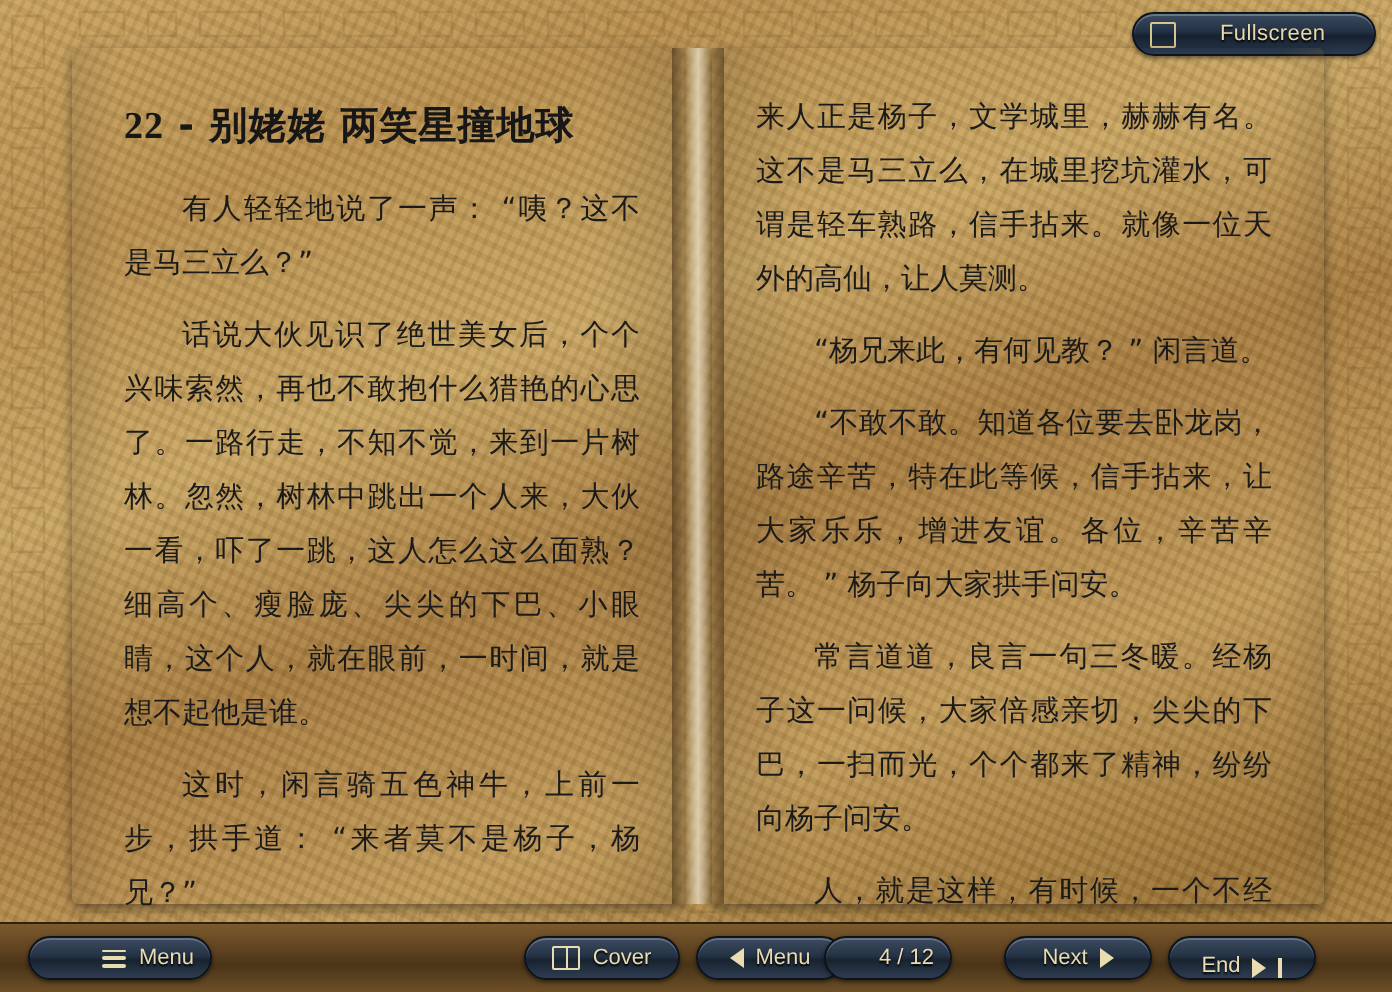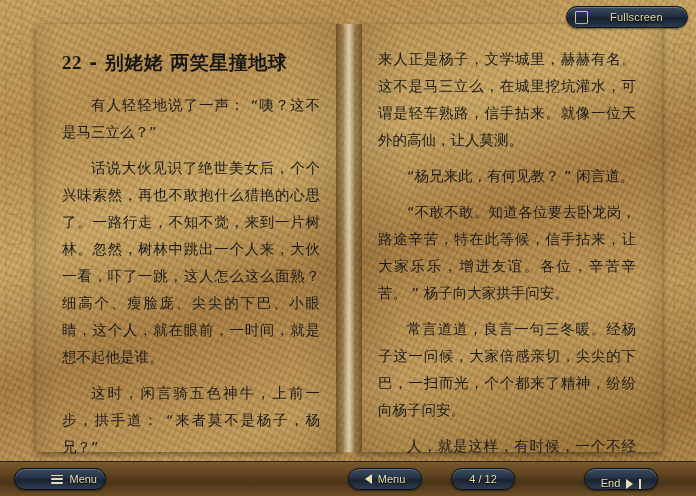--- a/index.html
+++ b/index.html
@@ -150,21 +150,21 @@
     box-sizing: border-box;
     color: #e9dcb0;
     font-size: 11px;
     font-family: "Liberation Sans", sans-serif;
     text-shadow: 0 1px 1px #000;
     padding: 0 8px;
   }
   .tb-btn.menu    { left: 14px;  top: 6px; width: 92px; justify-content: flex-end; }
   .tb-btn.cover   { left: 262px; top: 6px; width: 78px; }
   .tb-btn.back    { left: 348px; top: 6px; width: 74px; }
-  .tb-btn.page    { left: 451px; top: 6px; width: 64px; }
+  .tb-btn.page    { left: 412px; top: 6px; width: 64px; justify-content: flex-end; }
   .tb-btn.next    { left: 502px; top: 6px; width: 74px; }
   .tb-btn.end     { left: 584px; top: 6px; width: 74px; align-items: flex-end; }
 
   .bars-icon {
     width: 12px;
     height: 9px;
     display: inline-flex;
     flex-direction: column;
     justify-content: space-between;
     flex: 0 0 auto;
@@ -274,30 +274,38 @@
 
     <div class="tb-btn menu">
       <span class="bars-icon">
           <i></i>
           <i></i>
           <i></i>
         </span>
       <span>Menu</span>
     </div>
 
+    <div class="tb-btn cover">
+      <span class="book-icon"></span>
+      <span>Cover</span>
+    </div>
 
     <div class="tb-btn back">
       <span class="arrow left"></span>
       <span>Menu</span>
     </div>
 
     <div class="tb-btn page">
       <span>4 / 12</span>
     </div>
 
+    <div class="tb-btn next">
+      <span>Next</span>
+      <span class="arrow right"></span>
+    </div>
 
     <div class="tb-btn end">
       <span>End</span>
       <span class="arrow right"></span>
       <span class="bar-end"></span>
     </div>
 
   </div>
 
 </div>

